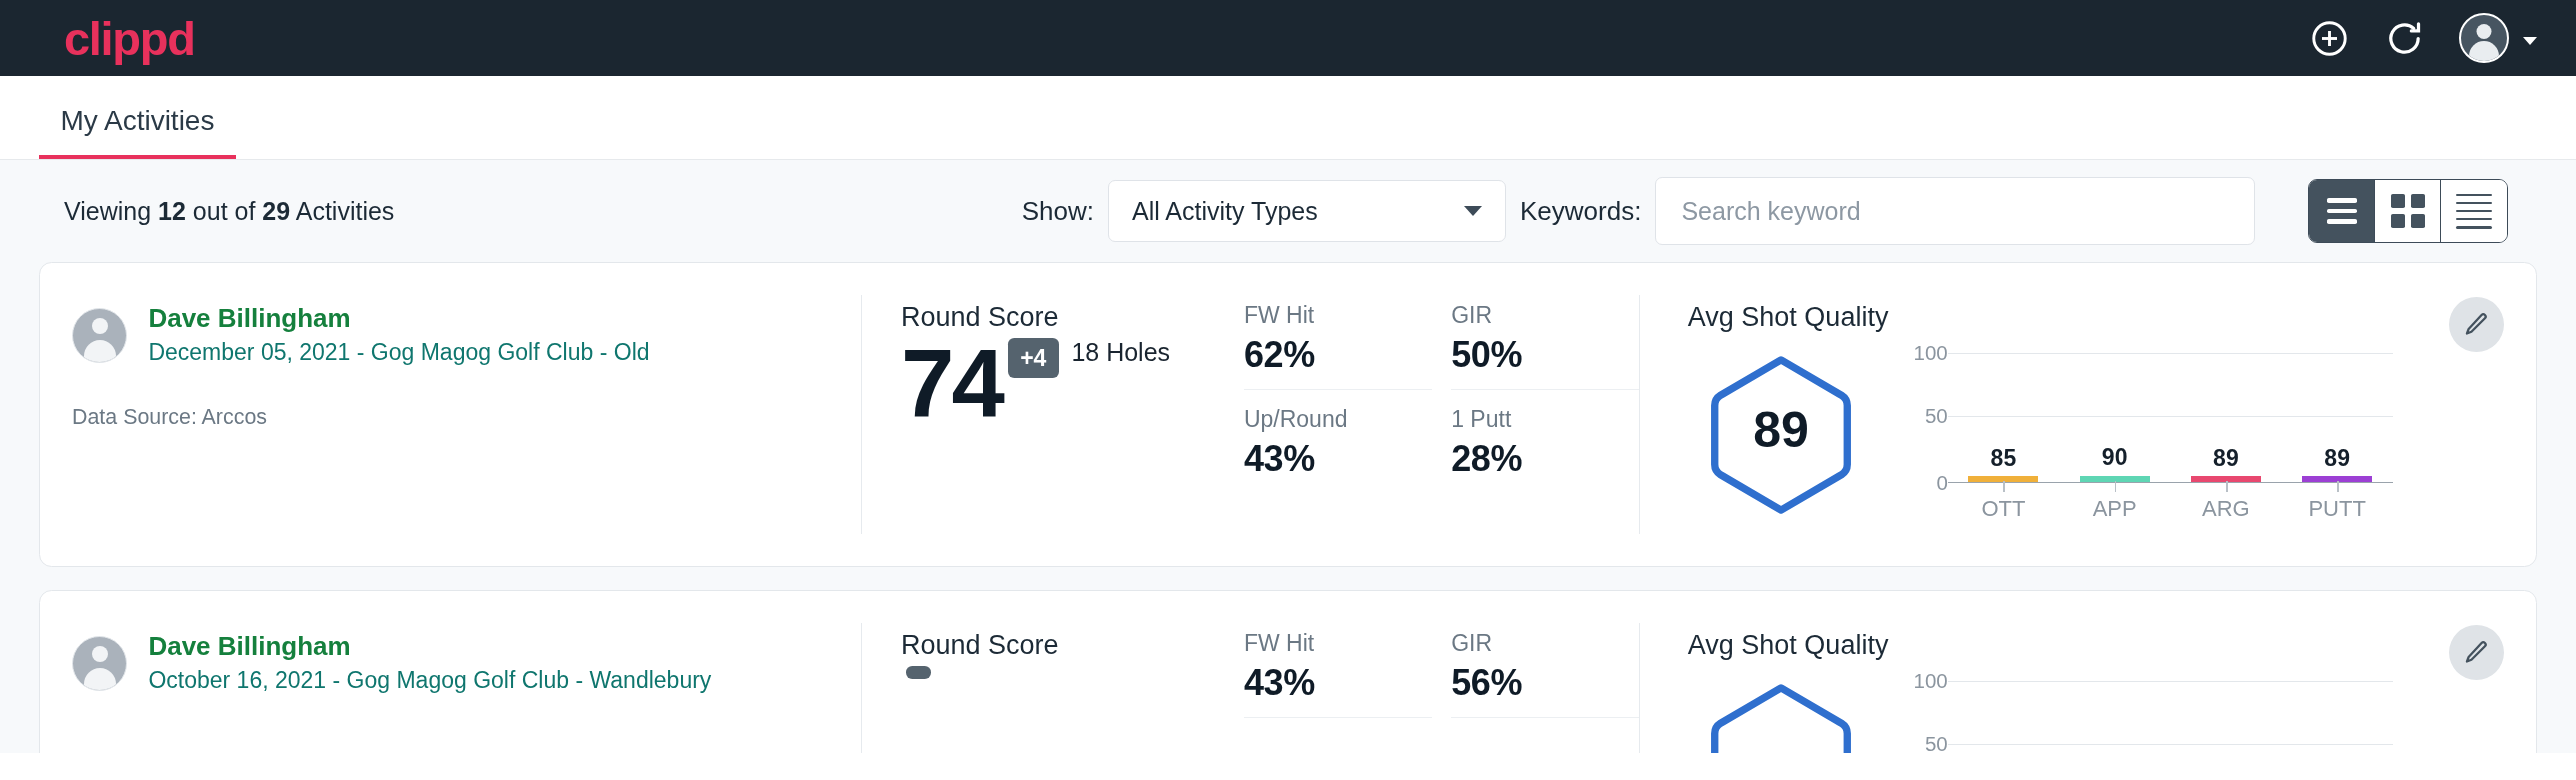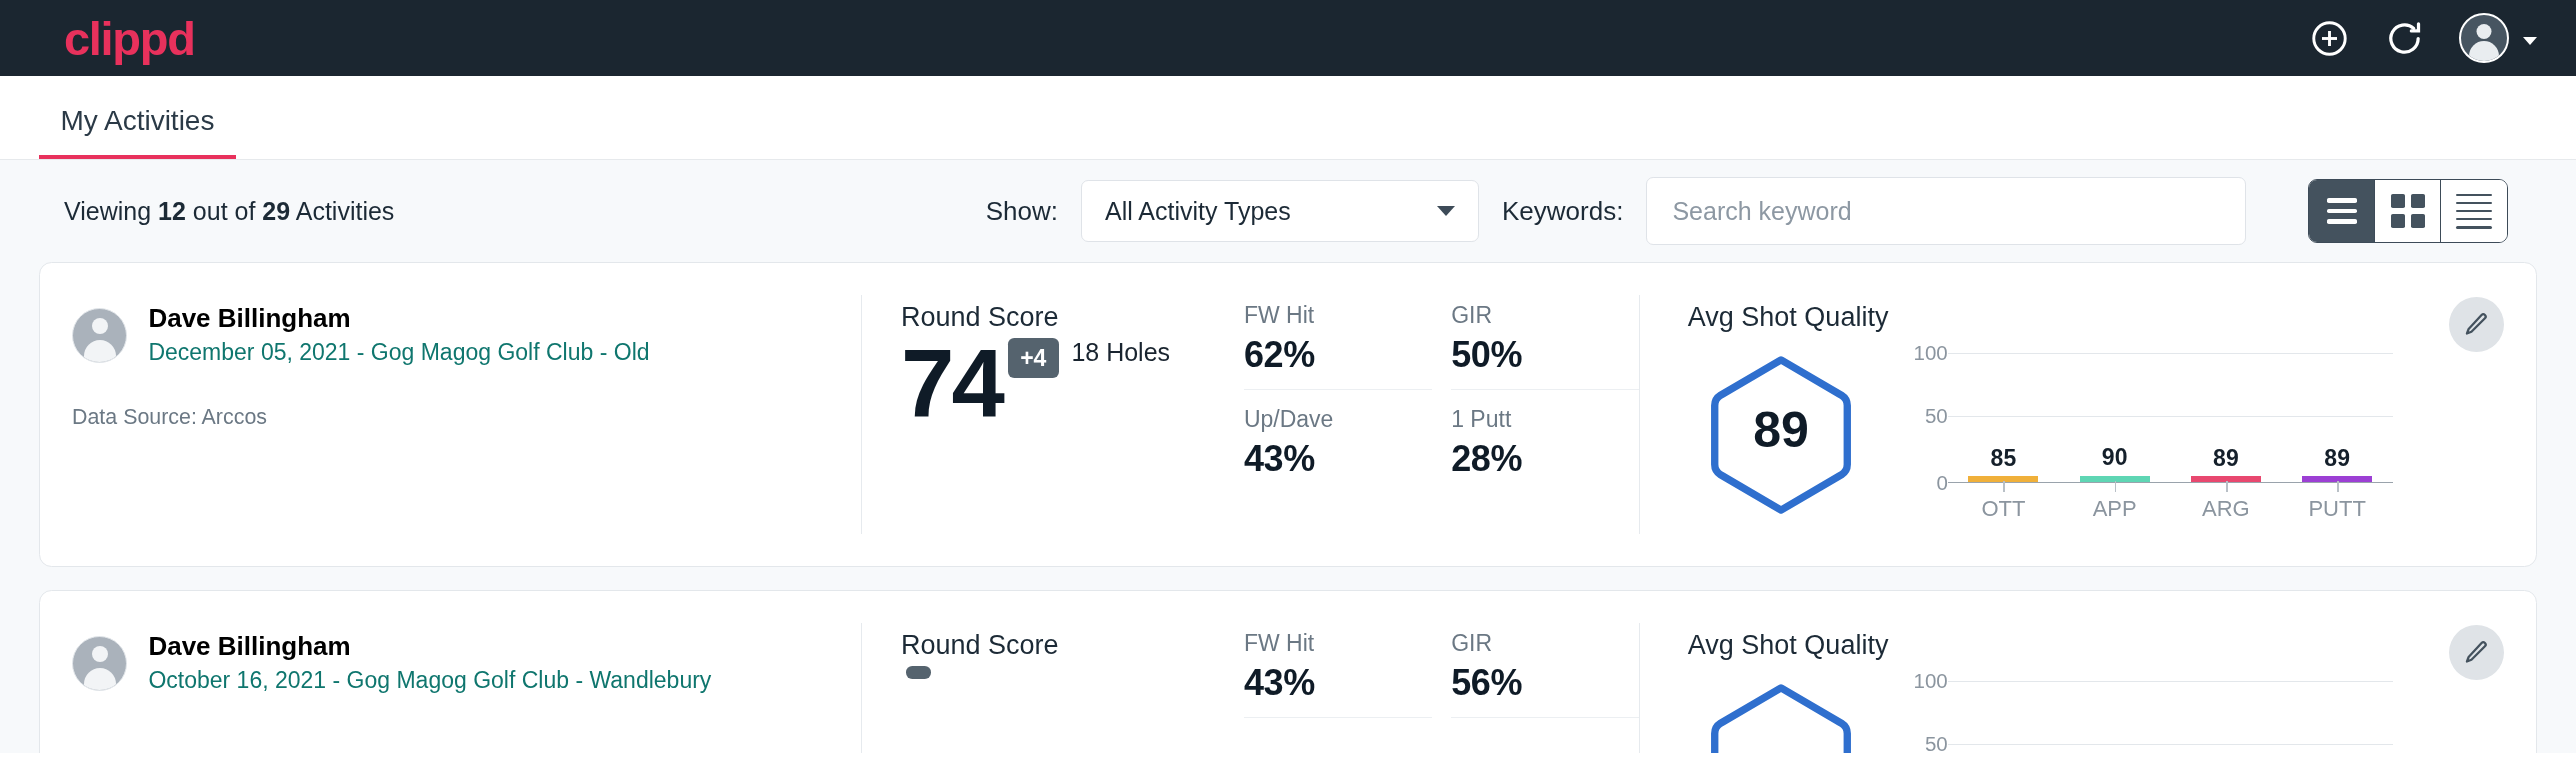--- a/index.html
+++ b/index.html
@@ -112,21 +112,21 @@
     font-size: 25px;
     color: #1c2a36;
     white-space: nowrap;
   }
   .viewing b { font-weight: 700; }
 
   .filters-mid {
     margin-left: auto;
     display: flex;
     align-items: center;
-    gap: 23px;
+    gap: 14px;
   }
   .flabel { font-size: 26px; color: #1c2a36; }
   .select {
     width: 398px; height: 62px;
     background: #ffffff;
     border: 0.9px solid #dfe3e8;
     border-radius: 7.1px;
     display: flex; align-items: center;
     padding: 0 23px;
     font-size: 25px;
@@ -207,21 +207,21 @@
     width: 16px; height: 16px; border-radius: 50%;
     background: #f2f4f6;
     left: 50%; top: 9.8px; transform: translateX(-50%);
   }
   .avatar-card::after {
     content: ""; position: absolute;
     width: 32px; height: 23px; border-radius: 16px 16px 0 0;
     background: #f2f4f6;
     left: 50%; bottom: -1.8px; transform: translateX(-50%);
   }
-  .who-name { font-size: 26px; font-weight: 700; color: #000000; line-height: 1.25; }
+  .who-name { font-size: 26px; font-weight: 700; color: #15803d; line-height: 1.25; }
   .who-sub { font-size: 23px; color: #0f766e; line-height: 1.35; margin-top: 2.7px; }
   .card-title {
     font-size: 37px;
     font-weight: 700;
     color: #0f1b27;
     margin-top: 32px;
     letter-spacing: -0.3px;
   }
   .card-source { font-size: 21.4px; color: #6b7884; margin-top: 37px; }
 
@@ -444,21 +444,21 @@
       <div class="metrics-grid">
         <div class="metric bordered">
           <div class="metric-label">FW Hit</div>
           <div class="metric-val">62%</div>
         </div>
         <div class="metric bordered">
           <div class="metric-label">GIR</div>
           <div class="metric-val">50%</div>
         </div>
         <div class="metric">
-          <div class="metric-label">Up/Dave</div>
+          <div class="metric-label">Up/Round</div>
           <div class="metric-val">43%</div>
         </div>
         <div class="metric">
           <div class="metric-label">1 Putt</div>
           <div class="metric-val">28%</div>
         </div>
       </div>
     </div>
 
     <div class="divider-v"></div>

